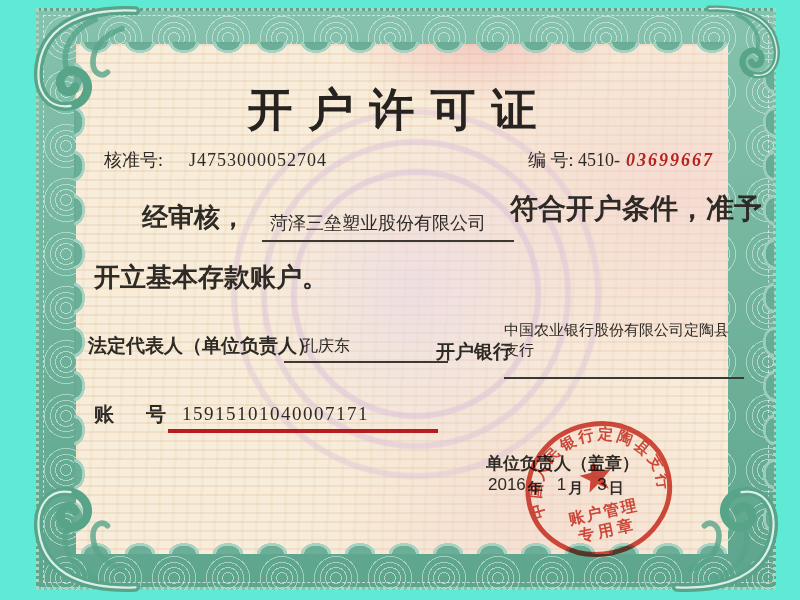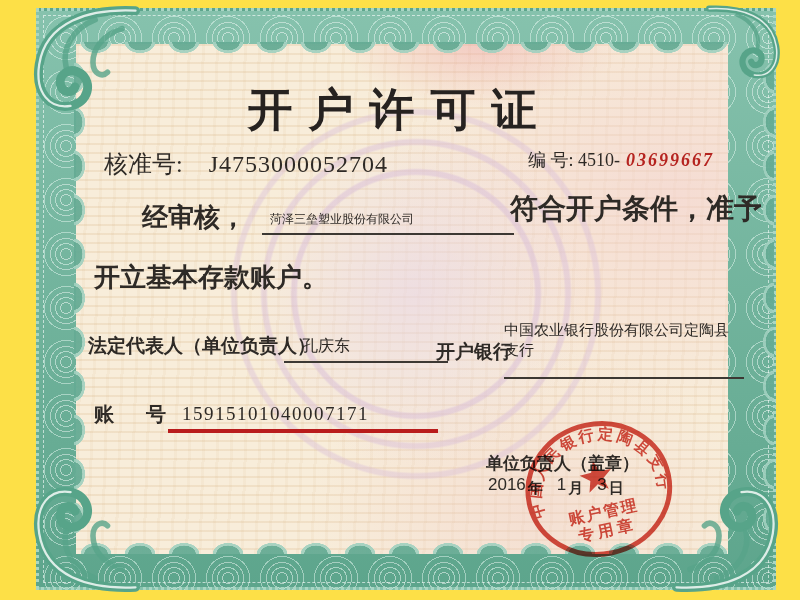--- a/index.html
+++ b/index.html
@@ -1,20 +1,20 @@
 <!DOCTYPE html>
 <html><head>
 <meta charset="utf-8">
 <style>
   html,body{margin:0;padding:0;}
   body{
     width:800px;height:600px;overflow:hidden;background:#ffffff;
     font-family:"Liberation Sans",sans-serif;position:relative;
   }
-  .page{position:absolute;left:0;top:0;width:800px;height:600px;background:#fde047;}
+  .page{position:absolute;left:0;top:0;width:800px;height:600px;background:#5eead4;}
 
   
   .frame{
     position:absolute;left:36px;top:8px;width:740px;height:582px;
     background-color:#74b6a0;
     background-image:
       radial-gradient(circle, rgba(255,255,255,0) 0 5px, rgba(255,255,255,.5) 5px 6px,
         transparent 6px 10px, rgba(230,248,241,.55) 10px 11px,
         transparent 11px 15px, rgba(255,255,255,.45) 15px 16px,
         transparent 16px 21px, rgba(230,248,241,.5) 21px 22px, transparent 22px),
@@ -68,29 +68,29 @@
   .corner.bl{left:28px;bottom:6px;transform:scaleY(-1);}
   .corner.br{right:16px;bottom:6px;transform:scale(-1,-1);}
 
   
   .txt{position:absolute;color:#2e2a26;white-space:nowrap;}
   .sans{font-family:"Liberation Sans",sans-serif;}
 
   .title{left:0;width:800px;top:80px;text-align:center;font-size:45px;font-weight:bold;
     letter-spacing:16px;font-family:"Liberation Serif",serif;color:#262220;}
 
-  .approval-row{left:104px;top:148px;font-size:24px;}
+  .approval-row{left:104px;top:148px;font-size:18px;}
   .approval-row .lab{font-family:"Liberation Serif",serif;}
   .approval-row .val{font-family:"Liberation Serif",serif;margin-left:26px;letter-spacing:1px;}
 
   .serial-row{left:528px;top:148px;font-size:18px;font-family:"Liberation Serif",serif;}
   .serial-row .num{color:#b5231f;font-weight:bold;font-style:italic;letter-spacing:2px;margin-left:6px;text-align:right;}
 
   .intro{left:142px;top:200px;font-size:26px;font-weight:bold;}
-  .company{left:262px;top:211px;width:244px;font-size:12px;font-family:"Liberation Serif",serif;
+  .company{left:262px;top:211px;width:244px;font-size:18px;font-family:"Liberation Serif",serif;
     border-bottom:2px solid #3c3833;padding:0 0 5px 8px;white-space:nowrap;}
   .after-company{left:510px;top:190px;font-size:28px;font-weight:bold;}
   .line2{left:94px;top:260px;font-size:26px;font-weight:bold;}
 
   .rep-label{left:88px;top:333px;font-size:19px;font-weight:bold;}
   .rep-name{left:284px;top:336px;width:146px;font-size:16px;font-family:"Liberation Serif",serif;
     border-bottom:2px solid #3c3833;padding:0 0 4px 18px;}
 
   .bank-label{left:436px;top:339px;font-size:19px;font-weight:bold;}
   .bank-name{left:504px;top:320px;width:240px;font-size:15px;line-height:1.35;

